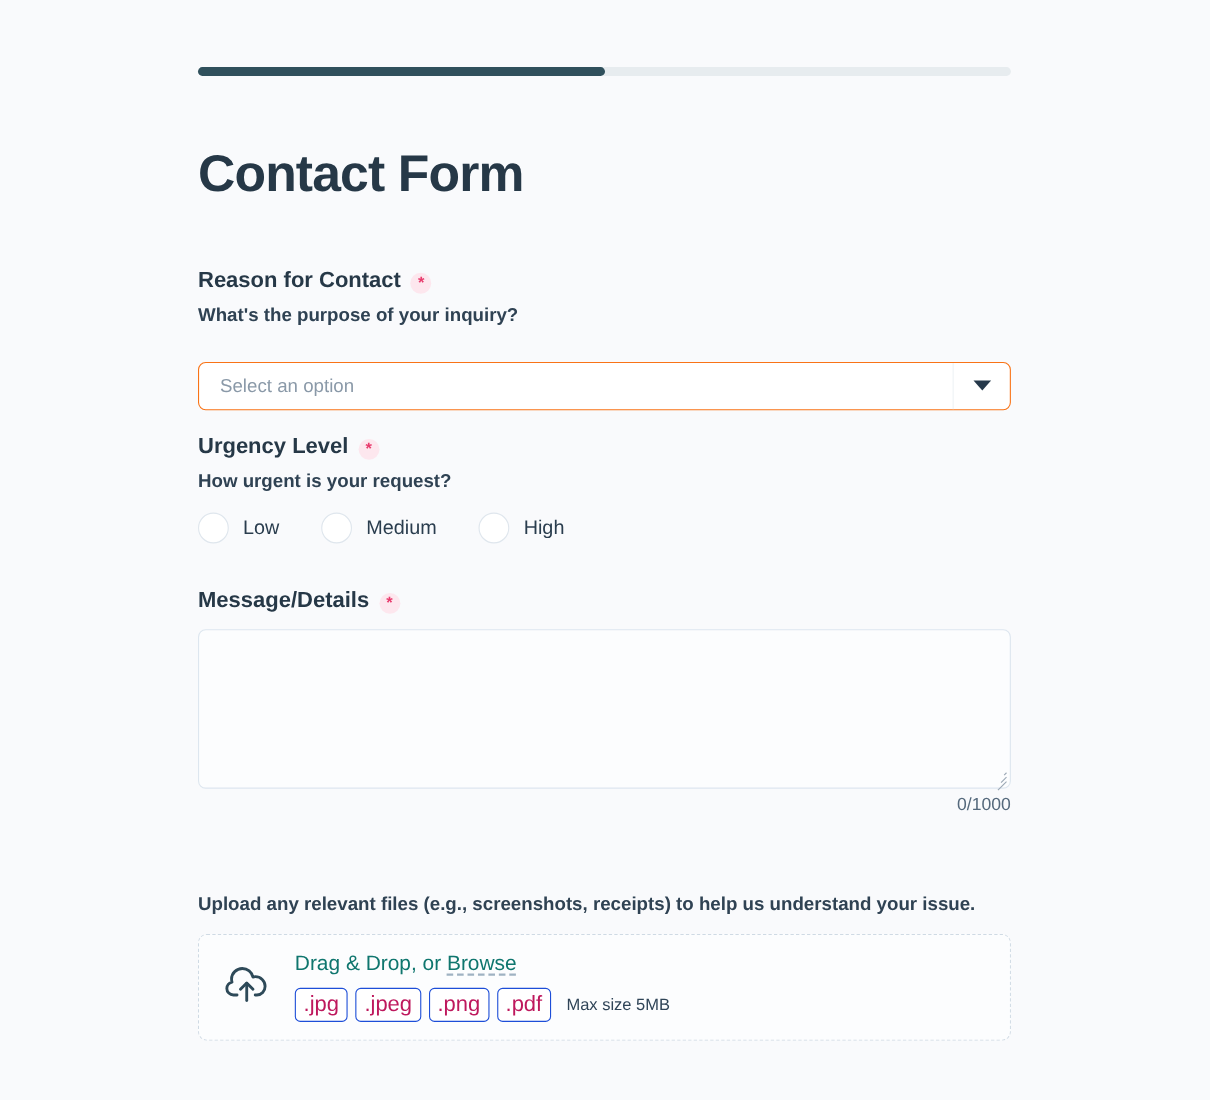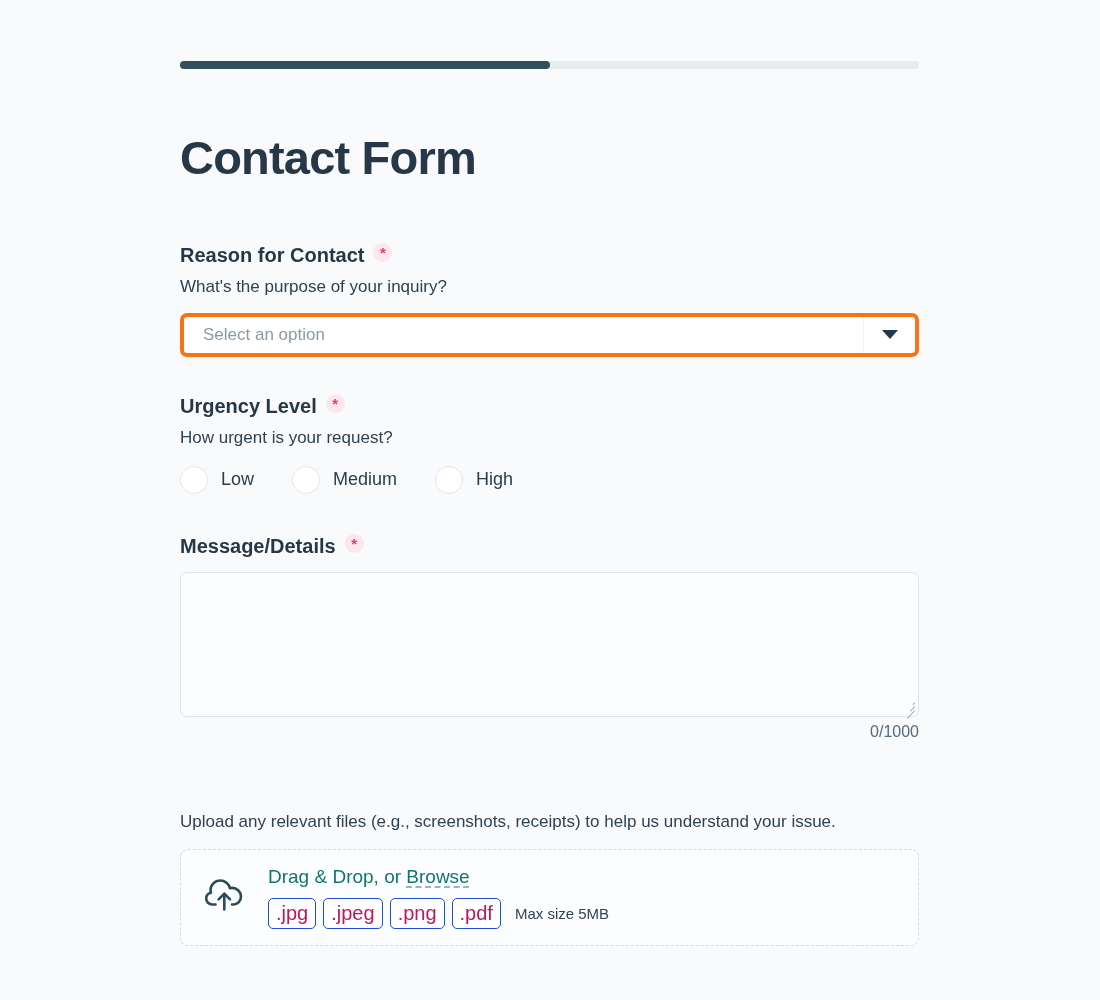--- a/index.html
+++ b/index.html
@@ -60,21 +60,21 @@
   }
 
   
   .field {
     position: absolute;
     left: 180px;
     width: 739px;
   }
   .field-label {
     display: flex;
-    align-items: flex-start;
+    align-items: flex-end;
     gap: 9px;
     font-size: 20px;
     font-weight: bold;
     color: #263847;
     line-height: 1.2;
   }
   .req-badge {
     display: inline-flex;
     align-items: center;
     justify-content: center;
@@ -86,30 +86,30 @@
     font-size: 15px;
     font-weight: bold;
     line-height: 1;
     padding-bottom: 1px;
   }
   .field-help {
     margin-top: 9px;
     font-size: 17px;
     line-height: 1.35;
     color: #2f4253;
-    font-weight: normal;
+    font-weight: bold;
   }
 
   
   .select-box {
     position: relative;
-    margin-top: 14px;
+    margin-top: 30px;
     height: 44px;
     background: #ffffff;
-    border: 4px solid #f97316;
+    border: 1px solid #f97316;
     border-radius: 7px;
     display: flex;
     align-items: center;
   }
   .select-value {
     padding-left: 19px;
     font-size: 17px;
     color: #8a99a8;
   }
   .select-arrow-zone {

